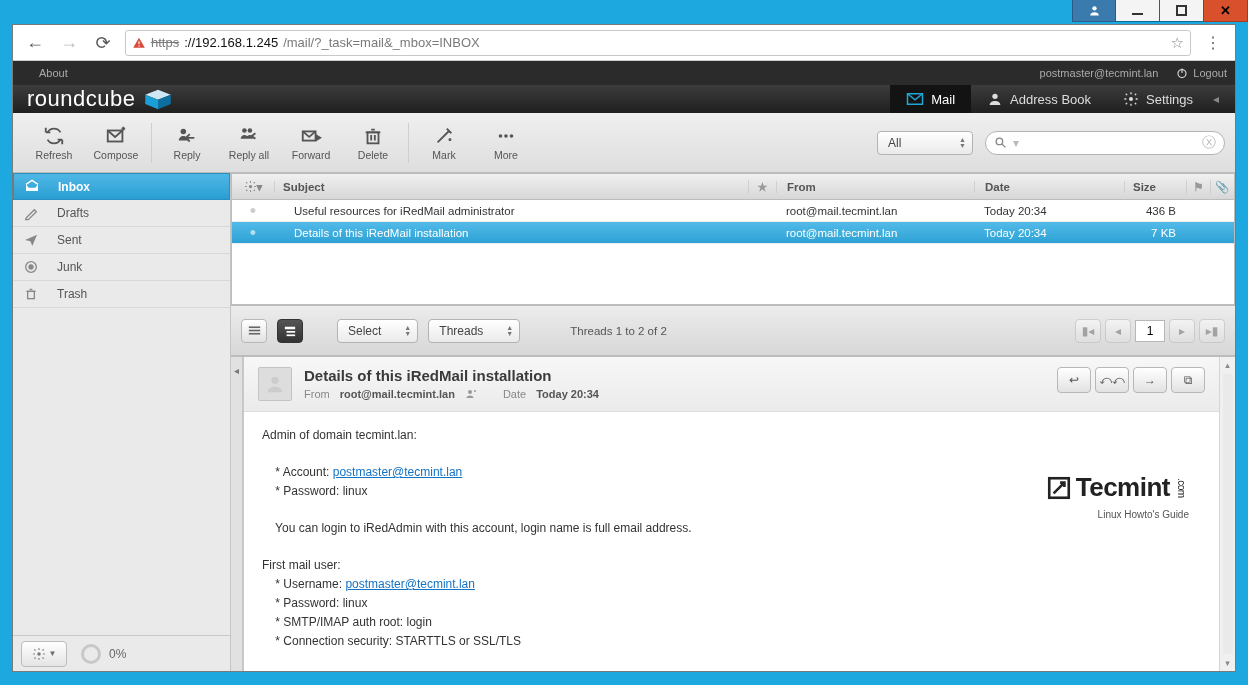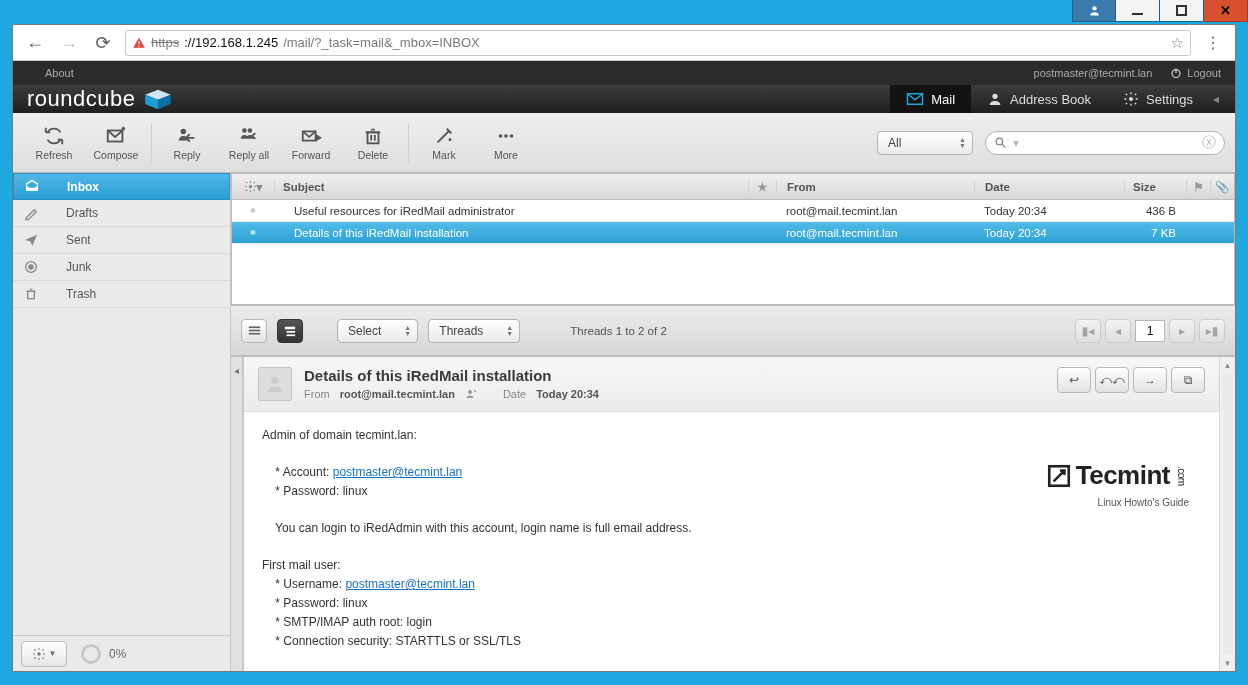--- a/index.html
+++ b/index.html
@@ -23,21 +23,21 @@
 .navbtn { width: 24px; height: 24px; display: flex; align-items: center; justify-content: center; color: #5a5a5a; font-size: 18px; cursor: pointer; }
 .url { flex: 1; border: 1px solid #c8c8c8; border-radius: 3px; height: 26px; display: flex; align-items: center; padding: 0 6px; gap: 5px; font-size: 13px; }
 .url .scheme { text-decoration: line-through; color: #7a7a7a; }
 .url .host { color: #111; }
 .url .path { color: #7a7a7a; }
 .star { margin-left: auto; color: #888; font-size: 15px; }
 .menu3 { width: 24px; text-align: center; color: #666; font-size: 16px; }
 
 
 .app { flex: 1; display: flex; flex-direction: column; overflow: hidden; }
-.topbar { height: 24px; background: #2b2b2b; color: #aaa; display: flex; align-items: center; padding: 0 14px; font-size: 11px; }
+.topbar { height: 24px; background: #2b2b2b; color: #aaa; display: flex; align-items: center; padding: 0 8px; font-size: 11px; }
 .topbar .spacer { flex: 1; }
 .topbar a { color: #aaa; margin-left: 18px; display: flex; align-items: center; gap: 5px; }
 .header { height: 28px; background: linear-gradient(#3c3c3c,#1f1f1f); display: flex; align-items: center; padding: 0 14px; color: #fff; }
 .logo { font-size: 22px; letter-spacing: 0.5px; font-weight: 300; display:flex; align-items:center; gap:6px;}
 .headnav { margin-left: auto; display: flex; align-items: stretch; height: 100%; }
 .headtab { display: flex; align-items: center; gap: 7px; padding: 0 16px; font-size: 13px; color: #ddd; cursor: pointer; }
 .headtab.active { background: #131313; color: #1ea6d6; }
 .headtab.active span { color: #fff; }
 .caret { width: 12px; color: #888; align-self: center; padding-left: 4px; }
 
@@ -47,21 +47,21 @@
 .tsep { width: 1px; height: 40px; background: #cfcfcf; margin: 0 4px; }
 .toolbar .rightctrl { margin-left: auto; display: flex; gap: 12px; align-items: center; }
 .selectbox { display: inline-flex; align-items: center; background: linear-gradient(#fff,#eaeaea); border: 1px solid #b3b3b3; border-radius: 4px; height: 24px; padding: 0 6px 0 10px; font-size: 12px; color: #444; gap: 23px; }
 .selectbox .spin { display:flex; flex-direction:column; font-size:7px; line-height:6px; color:#777; }
 .searchbox { display: flex; align-items: center; background: #fff; border: 1px solid #b3b3b3; border-radius: 12px; height: 24px; width: 240px; padding: 0 8px; gap: 6px; }
 .searchbox input { border: none; outline: none; flex: 1; font-size: 12px; }
 .clearx { color:#bbb; font-size:14px; }
 
 .mainrow { flex: 1; display: flex; overflow: hidden; }
 .sidebar { width: 218px; background: #eaeaea; border-right: 1px solid #c5c5c5; display: flex; flex-direction: column; }
-.folder { height: 27px; display: flex; align-items: center; gap: 27px; padding: 0 10px; color: #555; font-size: 12px; border-bottom: 1px solid #d8d8d8; cursor: pointer; }
+.folder { height: 27px; display: flex; align-items: center; gap: 18px; padding: 0 10px; color: #555; font-size: 12px; border-bottom: 1px solid #d8d8d8; cursor: pointer; }
 .folder.active { background: linear-gradient(#4fb7e6,#2a9ed2); color: #fff; border: 1px solid #2a8fbf; font-weight: bold; }
 .folder svg { width: 16px; height: 16px; }
 .sidebar .grow { flex: 1; }
 .sidestatus { height: 36px; border-top: 1px solid #c8c8c8; display: flex; align-items: center; gap: 14px; padding: 0 8px; }
 .gearbox { width:46px; height:26px; border:1px solid #bcbcbc; border-radius:4px; background:linear-gradient(#fff,#e4e4e4); display:flex; align-items:center; justify-content:center; gap:3px; color:#6a6a6a;}
 .quota { display:flex; align-items:center; gap:8px; color:#666; }
 .quotawheel { width:20px; height:20px; border:3px solid #c8c8c8; border-radius:50%; }
 
 .content { flex: 1; display: flex; flex-direction: column; background: #e7e7e7; overflow: hidden; }
 .listpane { background: #fff; border: 1px solid #bcbcbc; margin: 0 0 0 0; display:flex; flex-direction:column;}
@@ -97,21 +97,21 @@
 .collapsebar { width:12px; background:#e1e1e1; border-right:1px solid #c5c5c5; display:flex; align-items:flex-start; justify-content:center; padding-top:8px; color:#777; font-size:10px;}
 .msghdr { padding: 10px 14px; border-bottom:1px solid #ddd; display:flex; gap:12px; background:linear-gradient(#f7f7f7,#ebebeb);}
 .avatar { width:34px; height:34px; background:#ddd; border:1px solid #c4c4c4; border-radius:2px; display:flex; align-items:center; justify-content:center; color:#bbb;}
 .msghdrtxt h2 { font-size:15px; color:#3a3a3a; margin-bottom:4px;}
 .metarow { font-size:11px; color:#888; display:flex; gap:10px; align-items:center;}
 .metarow b { color:#555;}
 .msgactions { margin-left:auto; display:flex; gap:4px;}
 .actbtn { width:34px; height:26px; border:1px solid #b7b7b7; border-radius:4px; background:linear-gradient(#fff,#e2e2e2); display:flex; align-items:center; justify-content:center; color:#555;}
 .msgbody { flex:1; overflow:auto; padding: 14px 18px; font-family: "Courier New", monospace; font-size:12px; color:#333; line-height:1.5; position:relative;}
 .msgbody a { color:#1573c4; text-decoration:underline;}
-.tecmint { position:absolute; right:30px; top:44px; font-family: Arial; text-align:right;}
+.tecmint { position:absolute; right:30px; top:56px; font-family: Arial; text-align:right;}
 .tecmint .big { font-size:26px; font-weight:bold; color:#222; letter-spacing:-0.5px; display:flex; align-items:center; gap:4px;}
 .tecmint .sub { font-size:10px; color:#555;}
 .vscroll { width:16px; background:#f0f0f0; border-left:1px solid #d5d5d5; display:flex; flex-direction:column; align-items:center; padding:3px 0; gap:4px;}
 .vscroll .up, .vscroll .dn { font-size:9px; color:#888;}
 .track { flex:1; width:10px; background:#eaeaea;}
 </style>
 </head>
 <body>
 
 <div class="desktop">

